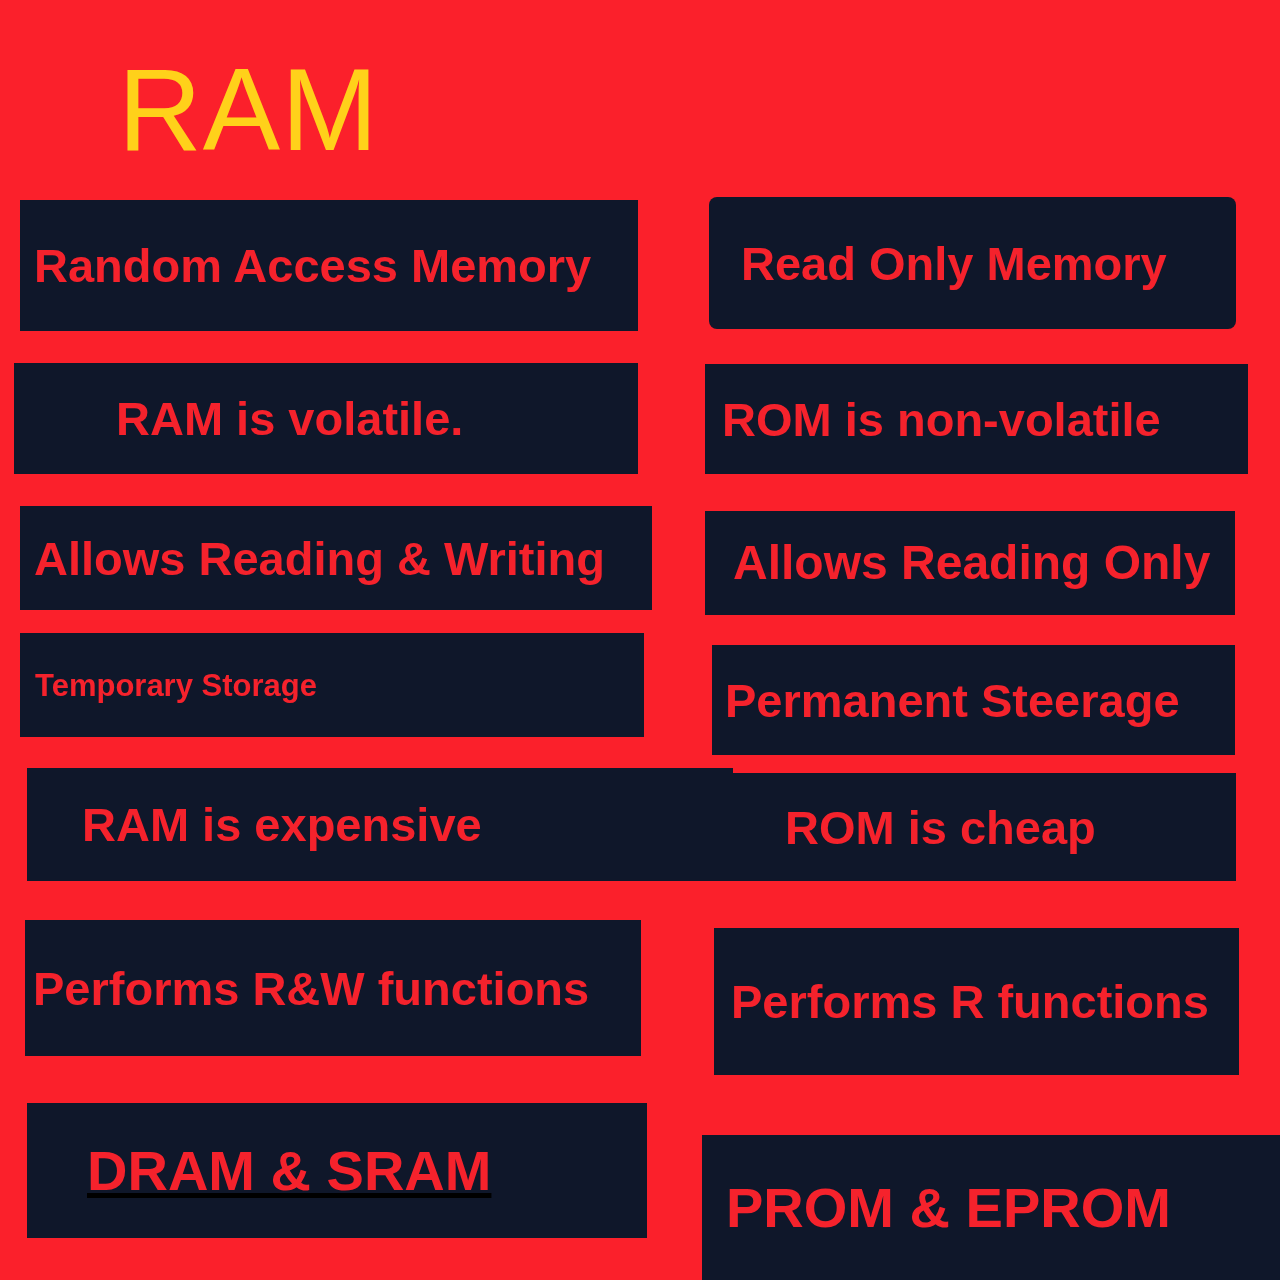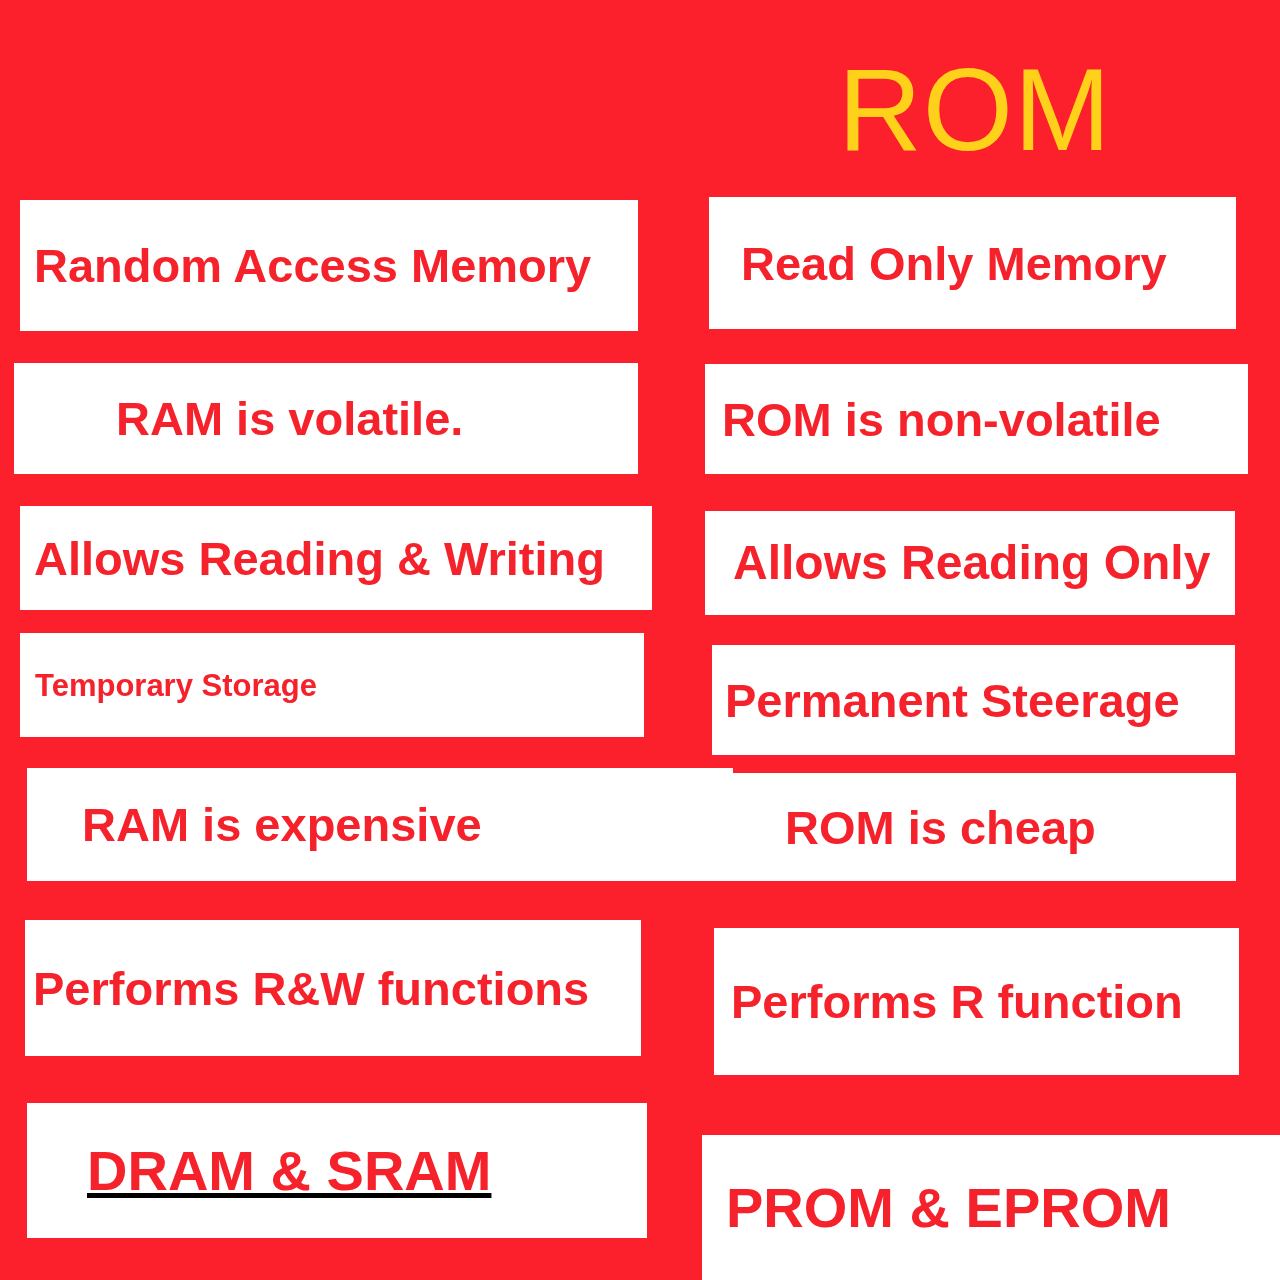--- a/index.html
+++ b/index.html
@@ -38,21 +38,21 @@
     display: inline-block;
   }
 
   #title-left  { color: #FFD11A; position: absolute; left: 118px;  top: 52px; }
   #title-vs    { color: #FFFFFF; position: absolute; left: 556px;  top: 52px; }
   #title-right { color: #FFD11A; position: absolute; left: 838px;  top: 52px; }
 
   
   .cmp-box {
     position: absolute;
-    background: #ffffff;
+    background: #0f172a;
     display: flex;
     align-items: center;
     overflow: hidden;
   }
 
   .cmp-text {
     font-family: "Liberation Sans Narrow", "Liberation Sans", sans-serif;
     font-weight: 700;
     color: #F5222C;
     white-space: nowrap;
@@ -64,21 +64,21 @@
   
   #box-l-0 { left: 20px;  top: 200px;  width: 618px; height: 131px; }
   #box-l-1 { left: 14px;  top: 363px;  width: 624px; height: 111px; }
   #box-l-2 { left: 20px;  top: 506px;  width: 632px; height: 104px; }
   #box-l-3 { left: 20px;  top: 633px;  width: 624px; height: 104px; }
   #box-l-4 { left: 27px;  top: 768px;  width: 706px; height: 113px; }
   #box-l-5 { left: 25px;  top: 920px;  width: 616px; height: 136px; }
   #box-l-6 { left: 27px;  top: 1103px; width: 620px; height: 135px; text-decoration: underline; }
 
   
-  #box-r-0 { left: 709px; top: 197px;  width: 527px; height: 132px; }
+  #box-r-0 { left: 709px; top: 197px;  width: 527px; height: 132px; border-radius: 8px; }
   #box-r-1 { left: 705px; top: 364px;  width: 543px; height: 110px; }
   #box-r-2 { left: 705px; top: 511px;  width: 530px; height: 104px; }
   #box-r-3 { left: 712px; top: 645px;  width: 523px; height: 110px; }
   #box-r-4 { left: 729px; top: 773px;  width: 507px; height: 108px; }
   #box-r-5 { left: 714px; top: 928px;  width: 525px; height: 147px; }
   #box-r-6 { left: 702px; top: 1135px; width: 644px; height: 145px; }
 
   
   #txt-l-0 { font-size: 47px; margin-left: 14px; }
   #txt-l-1 { font-size: 47px; margin-left: 102px; }
@@ -93,21 +93,21 @@
   #txt-r-2 { font-size: 48px; margin-left: 28px; }
   #txt-r-3 { font-size: 47px; margin-left: 13px; }
   #txt-r-4 { font-size: 47px; margin-left: 56px; }
   #txt-r-5 { font-size: 47px; margin-left: 17px; }
   #txt-r-6 { font-family: "Liberation Sans", sans-serif; font-size: 56px; margin-left: 24px; }
 </style>
 </head>
 <body>
 
 <div id="title-bar">
-  <span class="title-word" id="title-right">ROM</span>
+  <span class="title-word" id="title-left">RAM</span>
 </div>
 
 <div class="cmp-box" id="box-l-0">
   <span class="cmp-text" id="txt-l-0">Random Access Memory</span>
 </div>
 <div class="cmp-box" id="box-l-1">
   <span class="cmp-text" id="txt-l-1">RAM is volatile.</span>
 </div>
 <div class="cmp-box" id="box-l-2">
   <span class="cmp-text" id="txt-l-2">Allows Reading &amp; Writing</span>
@@ -134,17 +134,17 @@
 <div class="cmp-box" id="box-r-2">
   <span class="cmp-text" id="txt-r-2">Allows Reading Only</span>
 </div>
 <div class="cmp-box" id="box-r-3">
   <span class="cmp-text" id="txt-r-3">Permanent Steerage</span>
 </div>
 <div class="cmp-box" id="box-r-4">
   <span class="cmp-text" id="txt-r-4">ROM is cheap</span>
 </div>
 <div class="cmp-box" id="box-r-5">
-  <span class="cmp-text" id="txt-r-5">Performs R function</span>
+  <span class="cmp-text" id="txt-r-5">Performs R functions</span>
 </div>
 <div class="cmp-box" id="box-r-6">
   <span class="cmp-text" id="txt-r-6">PROM &amp; EPROM</span>
 </div>
 
 </body></html>

